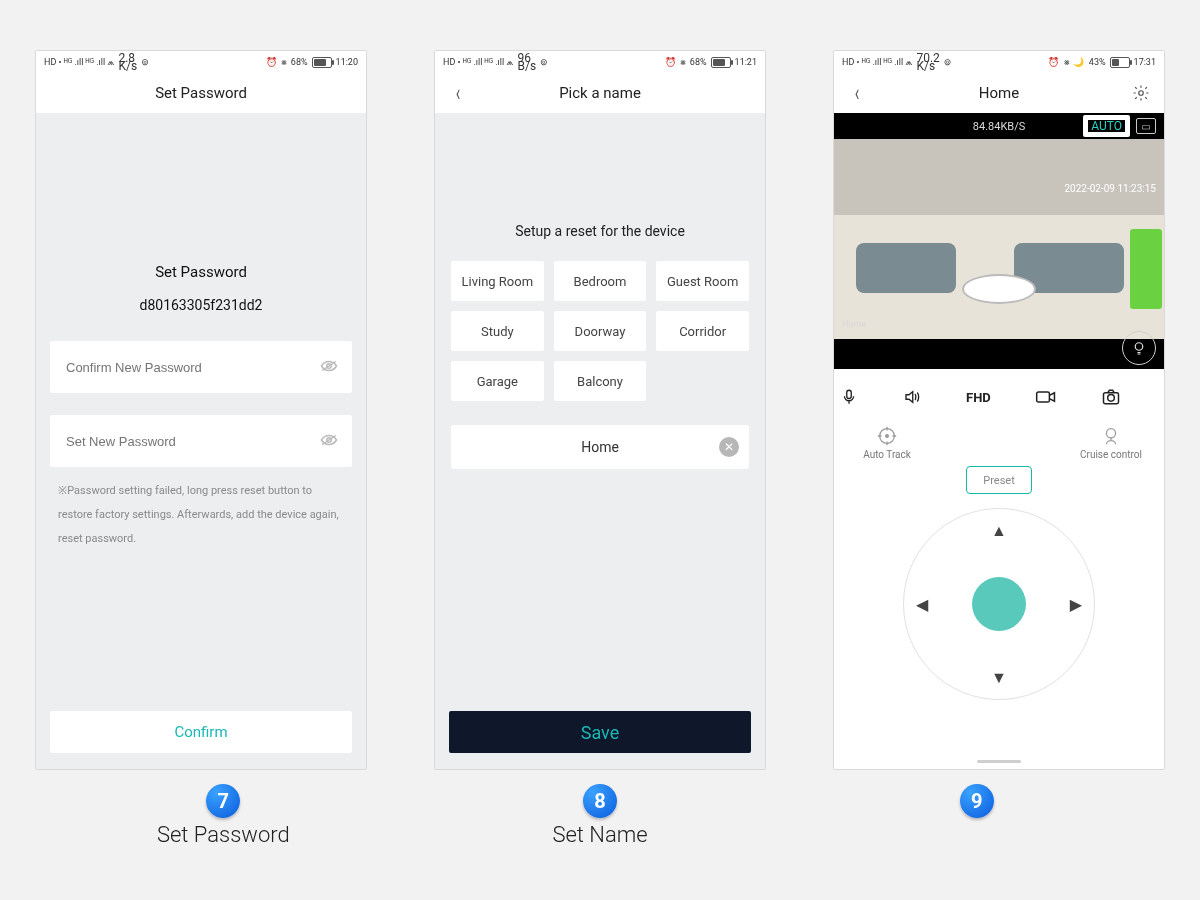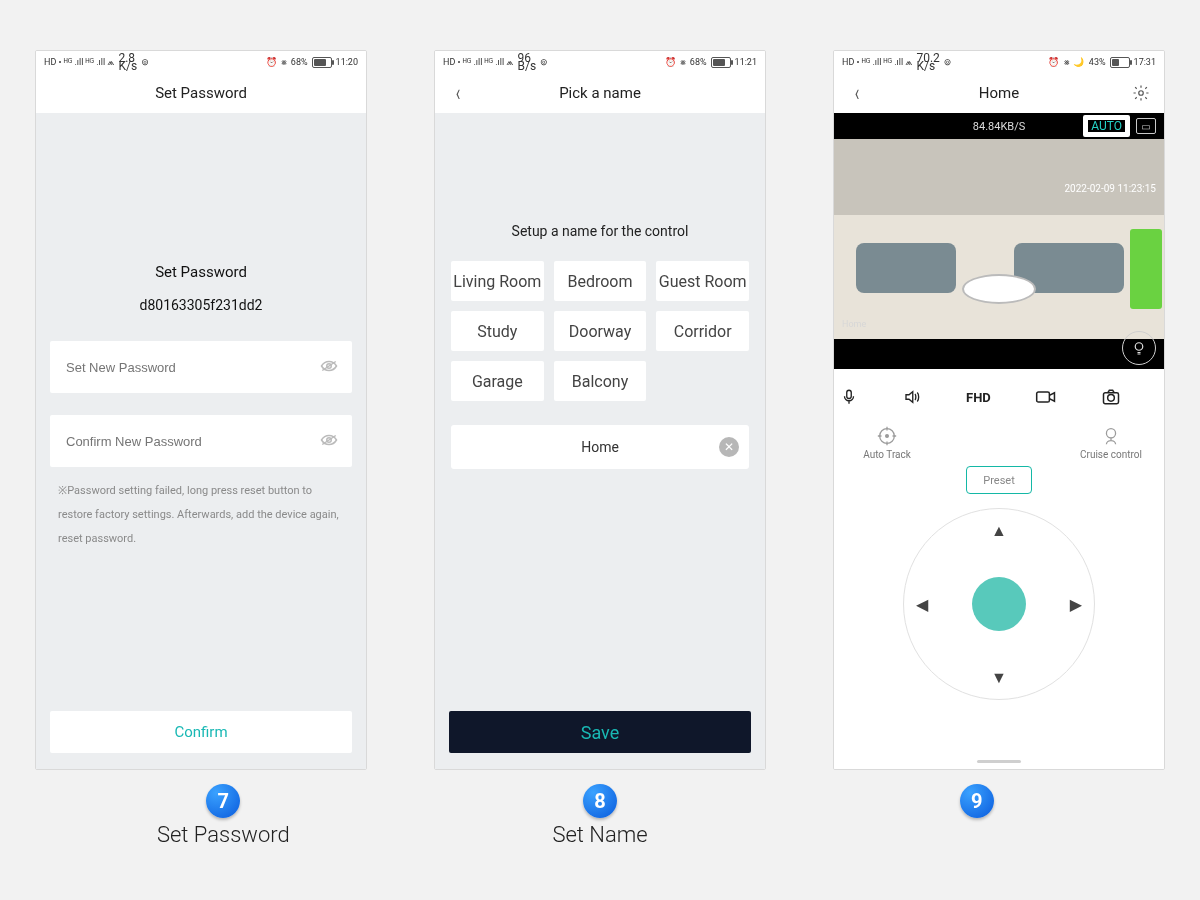--- a/index.html
+++ b/index.html
@@ -31,21 +31,21 @@
   .p1 .field + .field{margin-top:22px;}
   .p1 .field input{border:none;outline:none;font-size:13px;color:#666;width:85%;background:transparent;}
   .p1 .eye{color:#bbb;}
   .p1 .note{font-size:11px;color:#8a8a8a;line-height:24px;padding:12px 22px 0;}
   .p1 .confirm{position:absolute;left:14px;right:14px;bottom:16px;height:42px;background:#fff;border-radius:2px;display:flex;align-items:center;justify-content:center;color:#19b8b4;font-size:15px;margin-top:8px;}
 
   
   .p2 .panel{background:#eceef0;}
   .p2 .sub{font-size:14px;color:#222;text-align:center;padding-top:110px;}
   .p2 .grid{display:grid;grid-template-columns:repeat(3,1fr);gap:10px;padding:22px 16px 0;}
-  .p2 .chip{background:#fff;height:40px;display:flex;align-items:center;justify-content:center;font-size:16px;color:#444;border-radius:2px;text-align:center;}
+  .p2 .chip{background:#fff;height:40px;display:flex;align-items:center;justify-content:center;font-size:13px;color:#444;border-radius:2px;text-align:center;}
   .p2 .nameinput{margin:24px 16px 0;height:44px;background:#fff;border-radius:3px;display:flex;align-items:center;justify-content:center;position:relative;font-size:14px;color:#333;}
   .p2 .nameinput .clr{position:absolute;right:10px;top:50%;transform:translateY(-50%);width:20px;height:20px;border-radius:50%;background:#b7b7b7;color:#fff;display:flex;align-items:center;justify-content:center;font-size:12px;}
   .p2 .save{position:absolute;left:14px;right:14px;bottom:16px;height:42px;background:#0f172a;border-radius:2px;display:flex;align-items:center;justify-content:center;color:#19b8b4;font-size:18px;}
 
   
   .p3 .panel{background:#fff;}
   .p3 .vidwrap{background:#000;height:256px;position:relative;}
   .p3 .topstrip{height:26px;display:flex;align-items:center;justify-content:center;color:#dcdcdc;font-size:11px;gap:8px;position:relative;}
   .p3 .topstrip .rbtns{position:absolute;right:8px;display:flex;gap:6px;align-items:center;}
   .p3 .autoq{border:5px solid #ffffff;border-radius:2px;padding:0 3px;font-size:12px;color:#24d2c6;height:12px;display:flex;align-items:center;}
@@ -116,31 +116,31 @@
         </div>
       </div>
       <div class="navbar">
         <span>Set Password</span>
       </div>
       <div class="panel">
         <div class="sp-h1">Set Password</div>
         <div class="sp-id">d80163305f231dd2</div>
 
         <div class="field">
-          <input placeholder="Set New Password" style="">
+          <input placeholder="Confirm New Password" style="">
           <span class="eye">
             <svg width="18" height="14" viewBox="0 0 24 16" fill="none" stroke="#bbb" stroke-width="2">
                 <path d="M2 8c3-5 7-6 10-6s7 1 10 6c-3 5-7 6-10 6s-7-1-10-6z"></path>
                 <circle cx="12" cy="8" r="3"></circle>
                 <line x1="3" y1="14" x2="21" y2="2"></line>
               </svg>
           </span>
         </div>
         <div class="field">
-          <input placeholder="Confirm New Password" style="">
+          <input placeholder="Set New Password" style="">
           <span class="eye">
             <svg width="18" height="14" viewBox="0 0 24 16" fill="none" stroke="#bbb" stroke-width="2">
                 <path d="M2 8c3-5 7-6 10-6s7 1 10 6c-3 5-7 6-10 6s-7-1-10-6z"></path>
                 <circle cx="12" cy="8" r="3"></circle>
                 <line x1="3" y1="14" x2="21" y2="2"></line>
               </svg>
           </span>
         </div>
         <div class="note">※Password setting failed, long press reset button to restore factory settings. Afterwards, add the device again, reset password.</div>
         <div class="confirm">Confirm</div>
@@ -164,21 +164,21 @@
           <span>11:21</span>
         </div>
       </div>
       <div class="navbar">
         <div class="back">
             <span class="chev">‹</span>
           </div>
         <span>Pick a name</span>
       </div>
       <div class="panel">
-        <div class="sub">Setup a name for the control</div>
+        <div class="sub">Setup a reset for the device</div>
         <div class="grid" id="room-grid">
             <div class="chip">Living Room</div>
             <div class="chip">Bedroom</div>
             <div class="chip">Guest Room</div>
             <div class="chip">Study</div>
             <div class="chip">Doorway</div>
             <div class="chip">Corridor</div>
             <div class="chip">Garage</div>
             <div class="chip">Balcony</div>
           </div>

